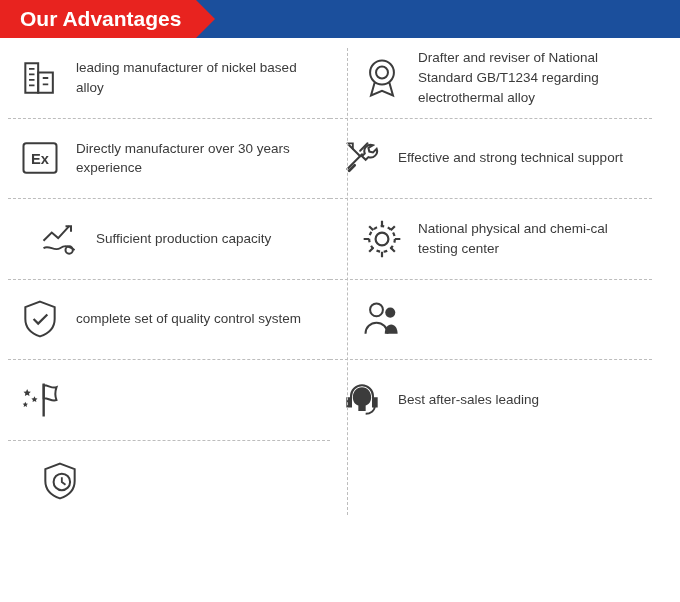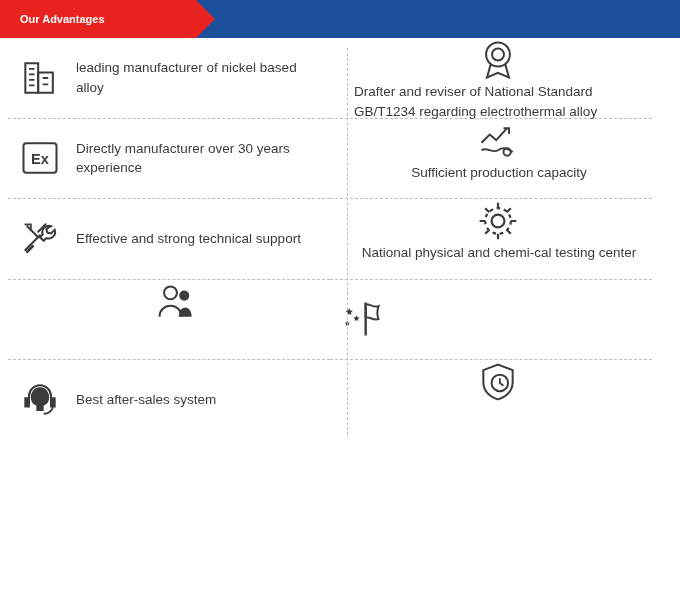--- a/index.html
+++ b/index.html
@@ -41,21 +41,21 @@
     border-top: 19px solid transparent;
     border-bottom: 19px solid transparent;
     border-left: 19px solid #e8231f;
   }
   .header-title {
     position: absolute;
     left: 20px;
     top: 0;
     line-height: 38px;
     color: #ffffff;
-    font-size: 11px;
+    font-size: 21px;
     font-weight: bold;
     z-index: 3;
     white-space: nowrap;
   }
 
   
   .grid {
     position: relative;
     width: 680px;
     height: 564px;
@@ -85,21 +85,20 @@
     display: flex;
     align-items: center;
     border-bottom: 1px dashed #bdbdbd;
     padding-right: 6px;
   }
   .cell.nb {
     border-bottom: none;
   }
   .cell.right {
     padding-left: 20px;
-    flex-direction: column;
   }
   .icon-box {
     width: 64px;
     min-width: 64px;
     display: flex;
     align-items: flex-end;
     justify-content: center;
     color: #ec4899;
   }
   .cell-text {
@@ -151,55 +150,64 @@
     <div class="cell">
       <div class="icon-box">
         <svg width="44" height="44" viewBox="0 0 48 48" fill="none" stroke="#3c3c3c" stroke-width="2.2">
           <rect x="6" y="8" width="36" height="32" rx="3"></rect>
           <text x="24" y="31" font-family="Liberation Sans, sans-serif" font-size="16" font-weight="bold" fill="#3c3c3c" stroke="none" text-anchor="middle">Ex</text>
         </svg>
       </div>
       <div class="cell-text">Directly manufacturer over 30 years experience</div>
     </div>
 
-    <div class="cell right">
-      <div class="icon-box">
-        <svg width="44" height="44" viewBox="0 0 48 48" fill="none" stroke="#3c3c3c" stroke-width="2.2">
-          <path d="M6 26l9-9 7 6 12-13"></path>
-          <path d="M30 10h6v6"></path>
-          <path d="M6 34c6-4 12 4 18 0s10-2 16 2" stroke-width="2"></path>
-          <circle cx="34" cy="36" r="4"></circle>
-        </svg>
-      </div>
-      <div class="cell-text">Sufficient production capacity</div>
-    </div>
-
     <div class="cell">
       <div class="icon-box">
         <svg width="44" height="44" viewBox="0 0 48 48" fill="none" stroke="#3c3c3c" stroke-width="2.2" stroke-linecap="round">
           <path d="M10 10l12 12M30 8l-8 8"></path>
           <path d="M8 36l16-16M36 10a7 7 0 0 0-9 9l-3 3 4 4 3-3a7 7 0 0 0 9-9l-4 4-4-1-1-4 5-3z"></path>
           <path d="M10 38l6-6" stroke-width="3"></path>
           <path d="M8 8l6 0 0 6" stroke-width="2"></path>
         </svg>
       </div>
       <div class="cell-text">Effective and strong technical support</div>
     </div>
 
     <div class="cell right">
       <div class="icon-box">
+        <svg width="44" height="44" viewBox="0 0 48 48" fill="none" stroke="#3c3c3c" stroke-width="2.2">
+          <path d="M6 26l9-9 7 6 12-13"></path>
+          <path d="M30 10h6v6"></path>
+          <path d="M6 34c6-4 12 4 18 0s10-2 16 2" stroke-width="2"></path>
+          <circle cx="34" cy="36" r="4"></circle>
+        </svg>
+      </div>
+      <div class="cell-text">Sufficient production capacity</div>
+    </div>
+
+    <div class="cell right">
+      <div class="icon-box">
         <svg width="44" height="44" viewBox="0 0 48 48" fill="none" stroke="#3c3c3c" stroke-width="2.4">
           <circle cx="24" cy="24" r="7"></circle>
           <path d="M24 4v6M24 38v6M4 24h6M38 24h6M10 10l4.5 4.5M33.5 33.5L38 38M38 10l-4.5 4.5M14.5 33.5L10 38"></path>
           <circle cx="24" cy="24" r="14" stroke-dasharray="4 4"></circle>
         </svg>
       </div>
       <div class="cell-text">National physical and chemi-cal testing center</div>
     </div>
 
+    <div class="cell">
+      <div class="icon-box">
+        <svg width="44" height="44" viewBox="0 0 48 48" fill="none" stroke="#3c3c3c" stroke-width="2.2">
+          <path d="M24 5l16 6v13c0 10-7 16-16 19-9-3-16-9-16-19V11z"></path>
+          <path d="M17 24l5 5 10-10" stroke-width="2.4"></path>
+        </svg>
+      </div>
+      <div class="cell-text">complete set of quality control system</div>
+    </div>
 
     <div class="cell right">
       <div class="icon-box">
         <svg width="44" height="44" viewBox="0 0 48 48" fill="none" stroke="#3c3c3c" stroke-width="2.2">
           <circle cx="18" cy="14" r="7"></circle>
           <path d="M6 40c0-7 5.5-12 12-12s12 5 12 12"></path>
           <circle cx="33" cy="17" r="5.5" fill="#3c3c3c" stroke="none"></circle>
           <path d="M27 40c0-6 3-10 7-10s7 4 7 10" fill="#3c3c3c" stroke="none"></path>
         </svg>
       </div>
@@ -223,21 +231,21 @@
     <div class="cell nb">
       <div class="icon-box">
         <svg width="44" height="44" viewBox="0 0 48 48" fill="none" stroke="#3c3c3c" stroke-width="2.2">
           <path d="M12 22v-2a12 12 0 0 1 24 0v2"></path>
           <path d="M36 22h4v9h-4z" fill="#3c3c3c"></path>
           <path d="M8 22h4v9H8z" fill="#3c3c3c"></path>
           <path d="M24 10c-6 0-10 5-10 11 0 4 2 8 6 9v6h8v-6c4-1 6-5 6-9 0-6-4-11-10-11z" fill="#3c3c3c" stroke="none"></path>
           <path d="M38 30c0 6-5 9-10 9" stroke-width="2"></path>
         </svg>
       </div>
-      <div class="cell-text">Best after-sales system</div>
+      <div class="cell-text">Best after-sales leading</div>
     </div>
 
     <div class="cell right nb">
       <div class="icon-box">
         <svg width="44" height="44" viewBox="0 0 48 48" fill="none" stroke="#3c3c3c" stroke-width="2.2">
           <path d="M24 5l16 6v13c0 10-7 16-16 19-9-3-16-9-16-19V11z"></path>
           <circle cx="26" cy="25" r="9"></circle>
           <path d="M26 20v5l4 3" stroke-width="2"></path>
         </svg>
       </div>

